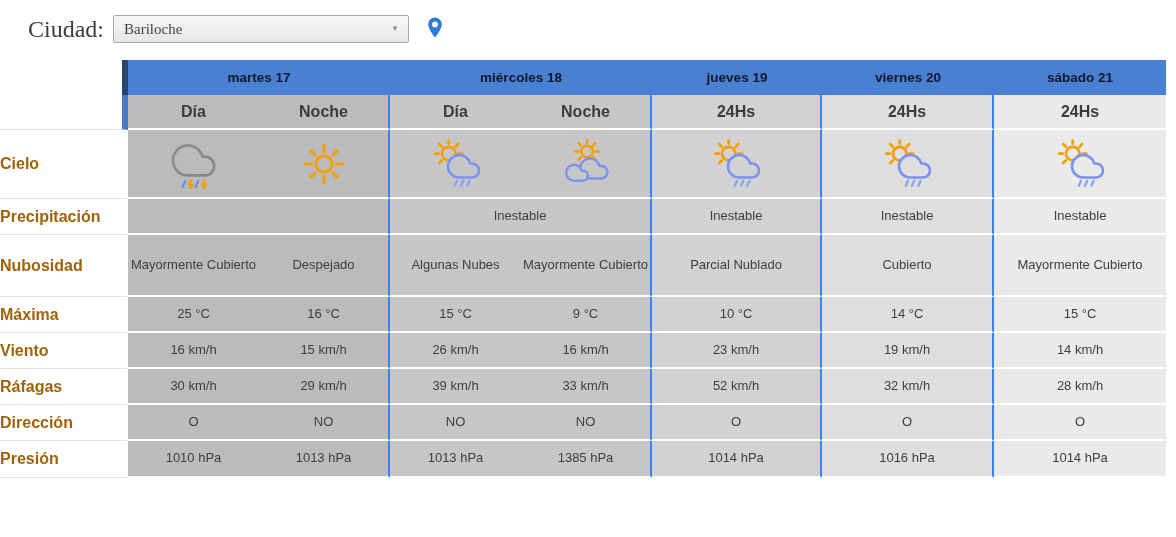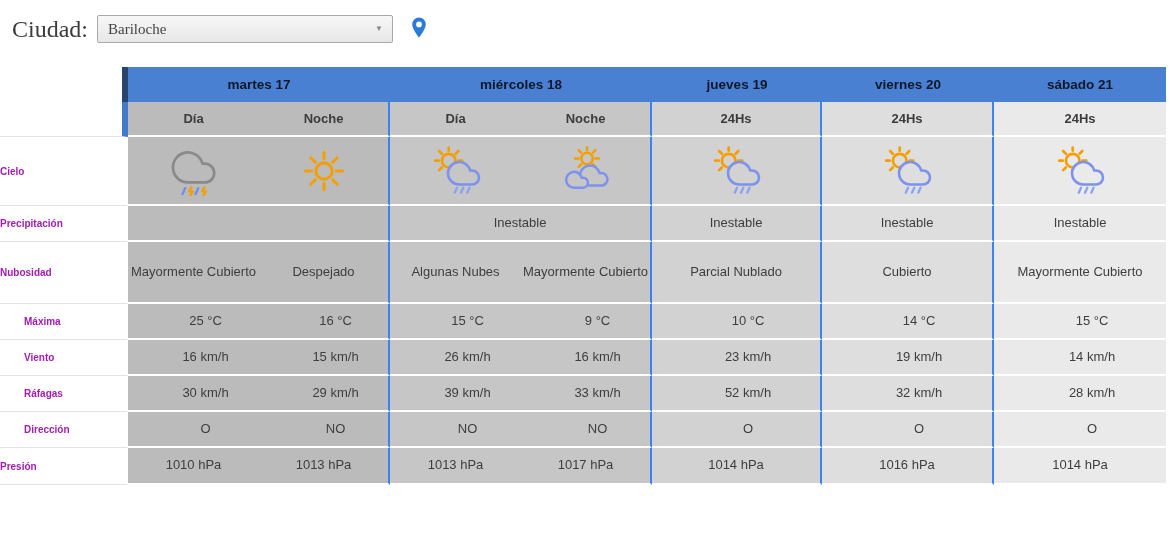--- a/index.html
+++ b/index.html
@@ -1,19 +1,19 @@
 <!DOCTYPE html>
 <html><head>
 <meta charset="utf-8">
 <style>
   html,body{margin:0;padding:0;background:#fff;}
   body{width:1176px;height:537px;overflow:hidden;font-family:"Liberation Sans",sans-serif;}
 
   
-  .topbar{height:67px;box-sizing:border-box;padding:13px 0 0 12px;display:flex;align-items:center;gap:10px;align-items:flex-start;}
+  .topbar{height:60px;box-sizing:border-box;padding:13px 0 0 28px;display:flex;align-items:center;gap:10px;align-items:flex-start;}
   .topbar-inner{display:flex;align-items:center;gap:9px;}
   .city-label{font-family:"Liberation Serif",serif;font-size:24px;color:#3b3b3b;}
   .select-wrap{position:relative;display:inline-block;}
   select.city-select{
     -webkit-appearance:none;appearance:none;
     width:296px;height:28px;box-sizing:border-box;
     font-family:"Liberation Serif",serif;font-size:15px;color:#444;
     border:1px solid #a9a9a9;border-radius:2px;
     background:linear-gradient(#f7f7f7,#e7e7e7);
     padding:0 26px 0 10px;outline:none;
@@ -23,37 +23,37 @@
 
   
   table.forecast{border-collapse:separate;border-spacing:0;table-layout:fixed;width:1166px;}
   table.forecast td,table.forecast th{box-sizing:border-box;vertical-align:middle;padding:0;}
 
   th.day{background:#4a80d2;color:#0f172a;font-weight:bold;font-size:13.5px;height:35px;text-align:center;}
   th.spacer{background:#fff;}
   th.sp1{border-right:6px solid #26466b;}
   th.sp2{border-right:6px solid #4478c8;border-bottom:1px solid #e3e3e3;}
 
-  th.per{font-size:13px;font-weight:bold;color:#3c3c3c;height:35px;text-align:center;border-bottom:2px solid #fff;}
-
-  td.lbl{background:#fff;font-size:10px;font-weight:bold;color:#a21caf;text-align:left;padding-left:27px;border-bottom:1px solid #e3e3e3;border-right:2px solid #fff;}
+  th.per{font-size:16px;font-weight:bold;color:#3c3c3c;height:35px;text-align:center;border-bottom:2px solid #fff;}
+
+  td.lbl{background:#fff;font-size:16px;font-weight:bold;color:#a16207;text-align:left;padding-left:27px;border-bottom:1px solid #e3e3e3;border-right:2px solid #fff;}
   td.val{font-size:13px;color:#3e3e3e;text-align:center;border-bottom:2px solid #fff;line-height:1.55;padding:0 4px;}
 
   
   .g1{background:#bbbbbb;--bg:#bbbbbb;}
   .g2{background:#c6c6c6;--bg:#c6c6c6;}
   .g3{background:#d2d2d2;--bg:#d2d2d2;}
   .g4{background:#dedede;--bg:#dedede;}
   .g5{background:#eaeaea;--bg:#eaeaea;}
   .gend{border-right:2px solid #3b82f6;}
 
   tr.r-cielo td{height:69px;}
   tr.r-precip td{height:36px;}
   tr.r-nub td{height:62px;}
-  tr.r-std td{height:36px;padding-left:24px;}
+  tr.r-std td{height:36px;}
   tr.r-pres td{height:37px;}
 
   .wicon{display:inline-block;vertical-align:middle;}
   .cloudfill{fill:var(--bg,#ccc);}
 </style>
 </head>
 <body>
 
 <div class="topbar">
   <div class="topbar-inner">
@@ -300,19 +300,19 @@
     <td class="val g3 gend">O</td>
     <td class="val g4 gend">O</td>
     <td class="val g5">O</td>
   </tr>
 
   <tr class="r-pres">
     <td class="lbl">Presión</td>
     <td class="val g1">1010 hPa</td>
     <td class="val g1 gend">1013 hPa</td>
     <td class="val g2">1013 hPa</td>
-    <td class="val g2 gend">1017 hPa</td>
+    <td class="val g2 gend">1385 hPa</td>
     <td class="val g3 gend">1014 hPa</td>
     <td class="val g4 gend">1016 hPa</td>
     <td class="val g5">1014 hPa</td>
   </tr>
 </tbody>
   </table>
 
 </body></html>

